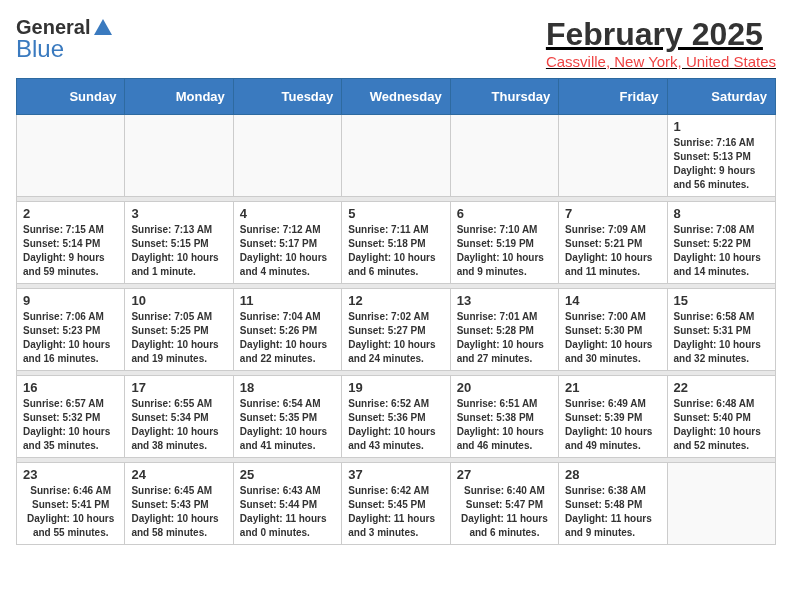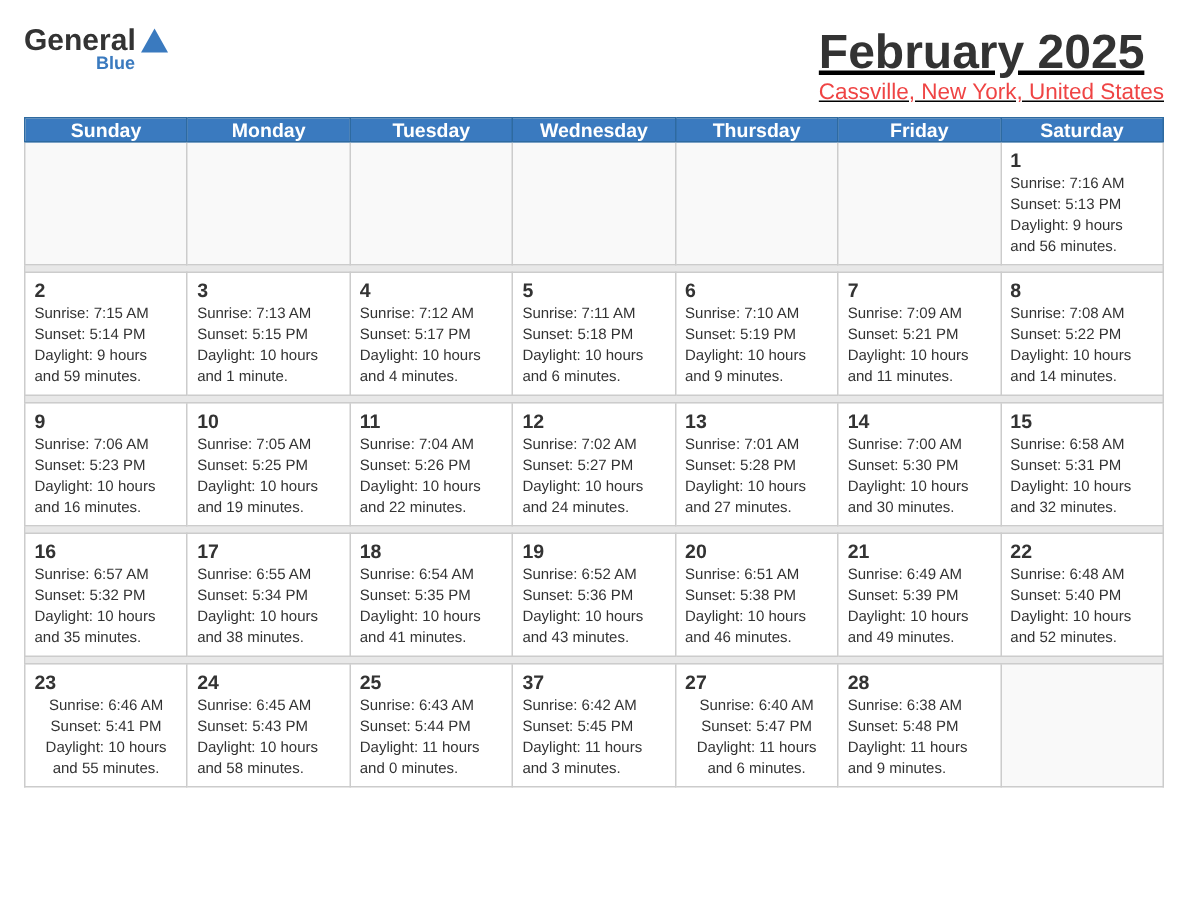--- a/index.html
+++ b/index.html
@@ -37,22 +37,22 @@
     .calendar {
       width: 100%;
       border-collapse: collapse;
       border: 1px solid #ccc;
     }
     .calendar th {
       background-color: #3a7abf;
       color: white;
       font-size: 13px;
       font-weight: bold;
-      padding: 0 8px;
-      text-align: center;
+      padding: 10px 8px;
+      text-align: right;
       border: 1px solid #2e6aa0;
       margin-top: 32px;
     }
     .calendar td {
       vertical-align: top;
       padding: 4px 6px;
       border: 1px solid #ccc;
       width: 108px;
       min-height: 80px;
       font-size: 10.5px;
@@ -64,37 +64,38 @@
     }
     .day-number {
       font-size: 13px;
       font-weight: bold;
       margin-bottom: 2px;
     }
     .day-info {
       font-size: 10px;
       line-height: 1.4;
       color: #333;
+      font-weight: bold;
     }
     tr.week-row td {
       height: 80px;
     }
   </style>
 </head>
 <body>
 
 <div class="header-area">
   <div class="logo">
     <div style="display:flex; align-items:flex-end; gap:2px;">
       <span style="font-size:20px; font-weight:bold; color:#333;">General</span>
       <svg width="22" height="22" viewBox="0 0 22 22">
         <polygon points="11,2 20,18 2,18" fill="#3a7abf"></polygon>
       </svg>
     </div>
-    <span style="font-size:12px; font-weight:bold; color:#3a7abf; margin-top:-4px;margin-left:48px;">Blue</span>
+    <span style="font-size:24px; font-weight:normal; color:#3a7abf; margin-top:-4px;">Blue</span>
   </div>
   <div class="title-area">
     <div class="month-title">February 2025</div>
     <div class="subtitle">Cassville, New York, United States</div>
   </div>
 </div>
 
 <table class="calendar">
   <thead>
     <tr>

